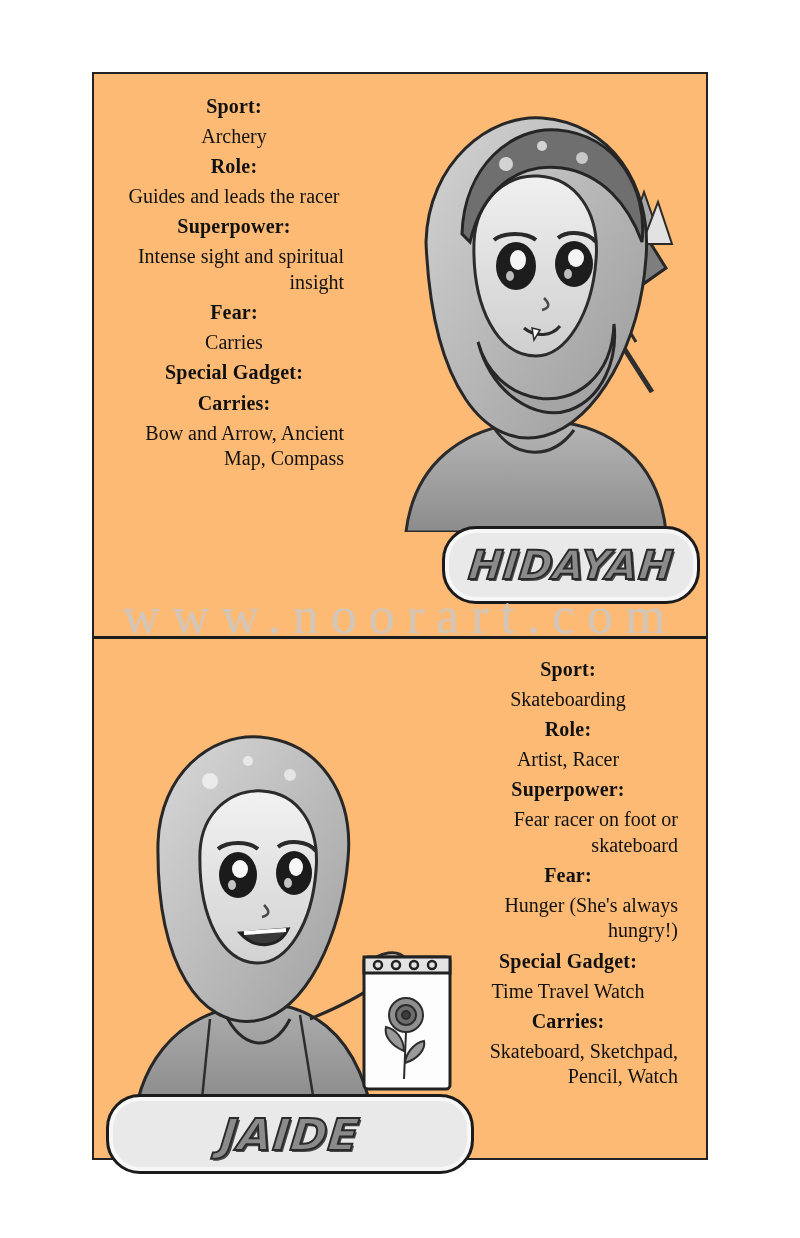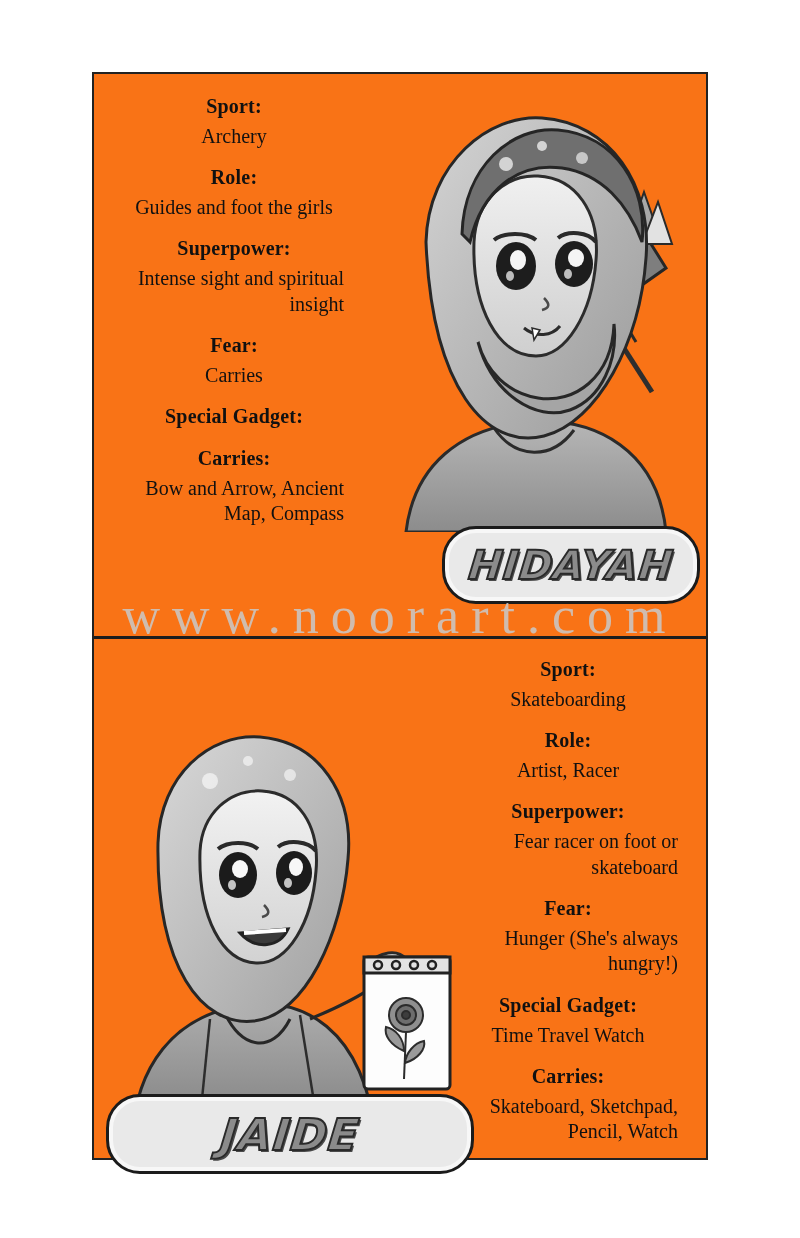--- a/index.html
+++ b/index.html
@@ -18,21 +18,21 @@
   }
 
   
   .page {
     position: absolute;
     left: 92px;
     top: 72px;
     width: 616px;
     height: 1088px;
     border: 2px solid #222222;
-    background: #f97316;
+    background: #fdba74;
   }
 
   .divider {
     position: absolute;
     left: 0;
     top: 562px;
     width: 100%;
     height: 3px;
     background: #1d1d1d;
   }
@@ -51,21 +51,21 @@
     width: 268px;
     text-align: center;
     line-height: 1.28;
   }
   .stats-left { left: 6px; top: 20px; }
   .stats-right { right: 4px; top: 18px; }
 
   .stat-label {
     font-weight: bold;
     font-size: 20px;
-    margin-top: 16px;
+    margin-top: 5px;
     letter-spacing: 0.2px;
   }
   .stat-label:first-child { margin-top: 0; }
   .stat-value {
     font-size: 20px;
     margin-top: 4px;
   }
   .stat-value.narrow { padding: 0 24px; text-align: right; }
 
   
@@ -134,21 +134,21 @@
 
 <div class="page">
 
   <div class="card card-top">
 
     <div class="stats stats-left">
       <div class="stat-label">Sport:</div>
       <div class="stat-value">Archery</div>
 
       <div class="stat-label">Role:</div>
-      <div class="stat-value">Guides and foot the girls</div>
+      <div class="stat-value">Guides and leads the racer</div>
 
       <div class="stat-label">Superpower:</div>
       <div class="stat-value narrow">Intense sight and spiritual insight</div>
 
       <div class="stat-label">Fear:</div>
       <div class="stat-value">Carries</div>
 
       <div class="stat-label">Special Gadget:</div>
 
       <div class="stat-label">Carries:</div>

